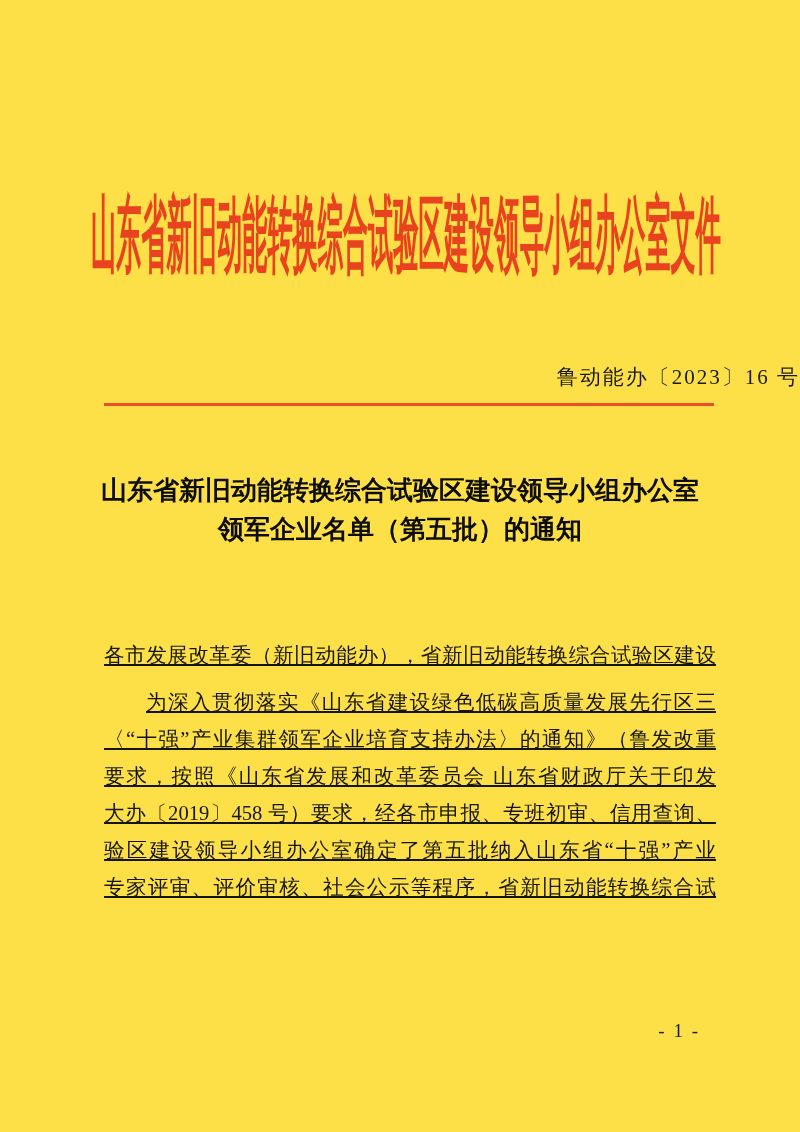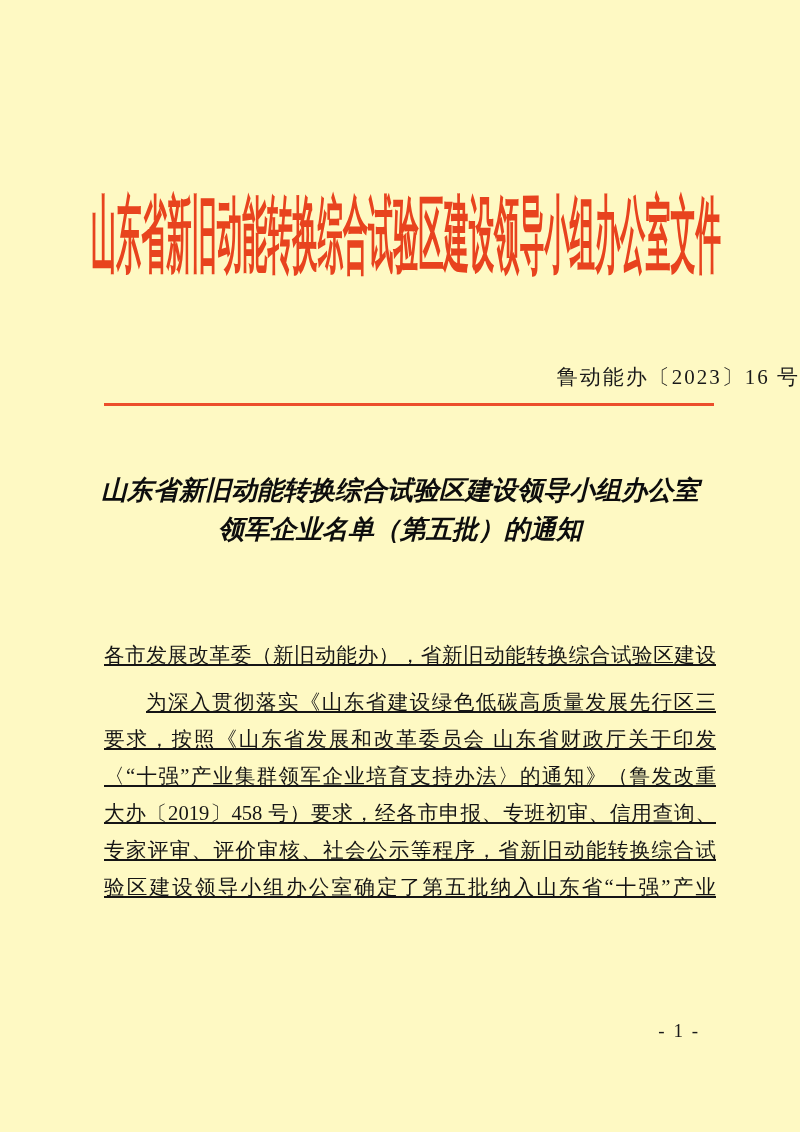--- a/index.html
+++ b/index.html
@@ -4,21 +4,21 @@
 <style>
   html, body {
     margin: 0;
     padding: 0;
     background: #ffffff;
   }
   .page {
     position: relative;
     width: 800px;
     height: 1132px;
-    background: #fef9c3;
+    background: #fde047;
     font-family: "Liberation Serif", "DejaVu Serif", serif;
     color: #111111;
     overflow: hidden;
   }
 
   
   .red-head {
     position: absolute;
     top: 195px;
     left: 6px;
@@ -63,21 +63,20 @@
   .doc-title {
     position: absolute;
     top: 471px;
     left: 0;
     width: 800px;
     text-align: center;
     font-weight: bold;
     font-size: 26px;
     line-height: 39px;
     color: #0d0d0d;
-    font-style: italic;
   }
 
   
   .body-text {
     position: absolute;
     top: 637px;
     left: 104px;
     width: 612px;
     font-size: 20.6px;
     color: #151515;
@@ -124,22 +123,22 @@
   <div class="red-line"></div>
 
   <div class="doc-title">
     <div class="t-line">山东省新旧动能转换综合试验区建设领导小组办公室</div>
     <div class="t-line">领军企业名单（第五批）的通知</div>
   </div>
 
   <div class="body-text">
     <div class="b-line fill">各市发展改革委（新旧动能办），省新旧动能转换综合试验区建设</div>
     <div class="b-line fill indent">为深入贯彻落实《山东省建设绿色低碳高质量发展先行区三</div>
+    <div class="b-line fill">〈“十强”产业集群领军企业培育支持办法〉的通知》（鲁发改重</div>
     <div class="b-line fill">要求，按照《山东省发展和改革委员会 山东省财政厅关于印发</div>
-    <div class="b-line fill">〈“十强”产业集群领军企业培育支持办法〉的通知》（鲁发改重</div>
     <div class="b-line fill">大办〔2019〕458 号）要求，经各市申报、专班初审、信用查询、</div>
+    <div class="b-line fill">验区建设领导小组办公室确定了第五批纳入山东省“十强”产业</div>
     <div class="b-line fill">专家评审、评价审核、社会公示等程序，省新旧动能转换综合试</div>
-    <div class="b-line fill">验区建设领导小组办公室确定了第五批纳入山东省“十强”产业</div>
   </div>
 
   <div class="footer">- 1 -</div>
 
 </div>
 
 </body></html>

